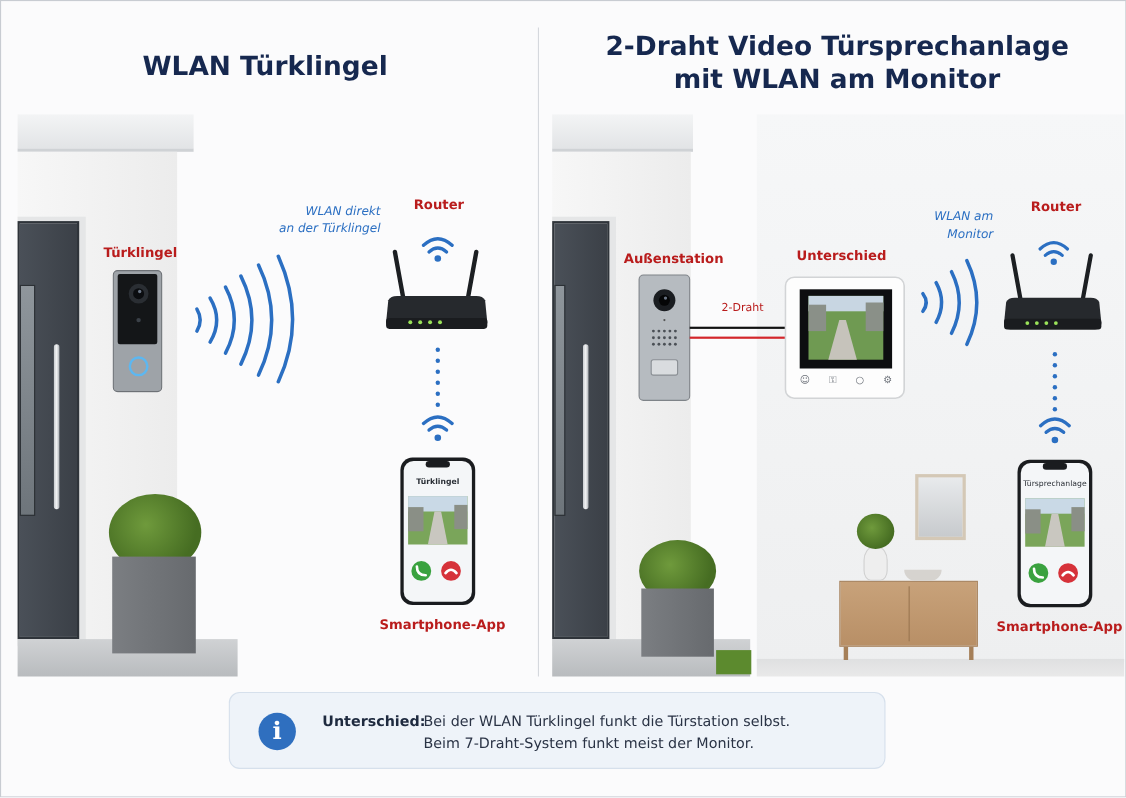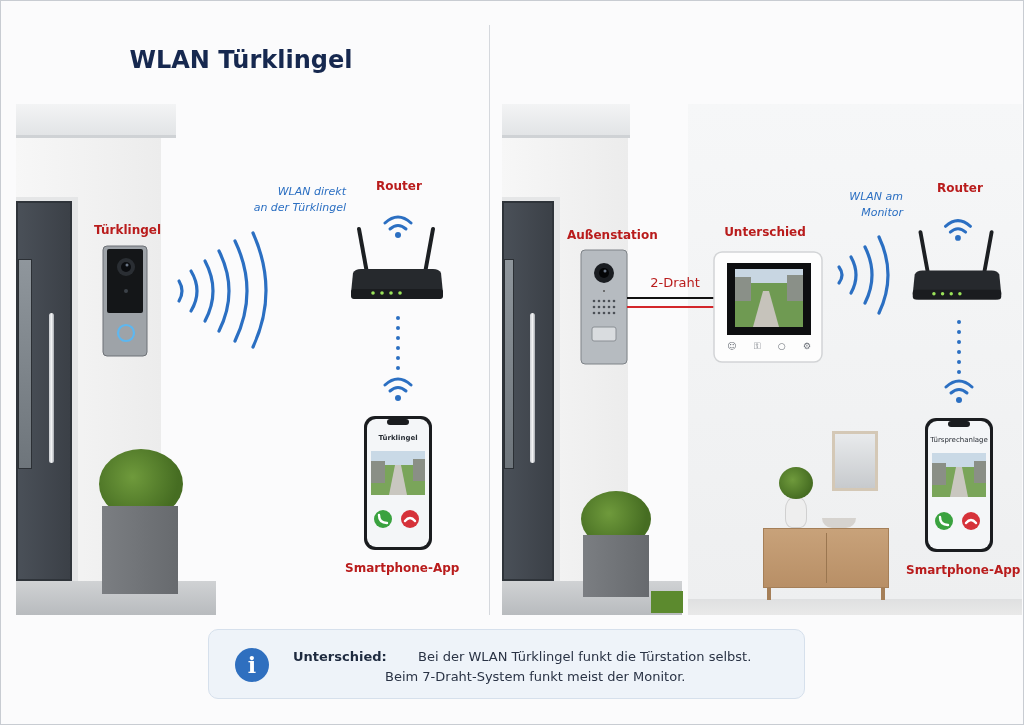--- a/index.html
+++ b/index.html
@@ -30,20 +30,24 @@
   .info-icon { position: absolute; left: 26px; top: 18px; width: 34px; height: 34px; border-radius: 50%; background: #2f6fbf; color: #fff; font-weight: bold; font-family: "DejaVu Serif", serif; font-size: 22px; text-align: center; line-height: 34px; }
   .info-key { position: absolute; left: 84px; top: 19px; font-weight: bold; font-size: 13px; color: #1e2a3f; }
   .info-text { position: absolute; left: 176px; font-size: 13px; color: #2a3345; }
 </style>
 </head>
 <body>
 
 <div class="frame">
 
   <div class="title title-left">WLAN Türklingel</div>
+  <div class="title title-right">
+    <div>2-Draht Video Türsprechanlage</div>
+    <div>mit WLAN am Monitor</div>
+  </div>
 
   <div class="divider"></div>
 
   <div>
     <div class="abs roof" style="left:15px;top:103px;width:160px;height:34px;"></div>
     <div class="abs wall" style="left:15px;top:137px;width:145px;height:450px;"></div>
     <div class="abs door-frame" style="left:15px;top:196px;width:62px;height:390px;"></div>
     <div class="abs door" style="left:15px;top:200px;width:56px;height:380px;">
       <div class="abs door-glass" style="left:0;top:56px;width:14px;height:210px;"></div>
       <div class="abs handle" style="left:31px;top:110px;width:5px;height:150px;"></div>
@@ -186,21 +190,21 @@
         <circle cx="14" cy="64" r="1.3"></circle>
           <circle cx="19" cy="64" r="1.3"></circle>
           <circle cx="24" cy="64" r="1.3"></circle>
           <circle cx="29" cy="64" r="1.3"></circle>
           <circle cx="34" cy="64" r="1.3"></circle>
       </g>
       <rect x="12" y="78" width="24" height="14" rx="2" fill="#d9dcdf" stroke="#8a8f94"></rect>
     </svg>
   </div>
 
-  <div class="label" style="left:648px;top:274px;width:52px;font-size:13px;font-weight:normal;">2-Draht</div>
+  <div class="label" style="left:648px;top:274px;width:52px;font-size:10px;font-weight:normal;">2-Draht</div>
   <div class="abs" style="left:626px;top:296px;width:88px;height:2px;background:#111111;"></div>
   <div class="abs" style="left:626px;top:305px;width:88px;height:2px;background:#d3262b;"></div>
 
   <div class="label" style="left:722px;top:224px;width:84px;">Unterschied</div>
   <div class="abs" style="left:712px;top:250px;">
     <svg width="110" height="112" viewBox="0 0 110 112">
       <rect x="1" y="1" width="108" height="110" rx="8" fill="#fdfdfd" stroke="#d2d4d6" stroke-width="1.5"></rect>
       <rect x="14" y="12" width="84" height="72" fill="#0d0e10"></rect>
       <rect x="22" y="18" width="68" height="58" fill="#6f9a52"></rect>
       <rect x="22" y="18" width="68" height="14" fill="#c8d6e2"></rect>
@@ -280,17 +284,17 @@
       <path d="M16 100 Q16 108 24 108" stroke="#fff" stroke-width="2.4" fill="none" stroke-linecap="round"></path>
       <path d="M42 106 Q47 100 52 106" stroke="#fff" stroke-width="2.4" fill="none" stroke-linecap="round"></path>
     </svg>
     <div class="abs" style="left:0;top:19px;width:70px;text-align:center;font-size:7px;font-weight:normal;color:#2a2f36;">Türsprechanlage</div>
   </div>
   <div class="label" style="left:905px;top:562px;width:106px;">Smartphone-App</div>
 
   <div class="info-box">
     <div class="info-icon">i</div>
     <div class="info-key">Unterschied:</div>
-    <div class="info-text" style="top:19px;margin-left:33px;">Bei der WLAN Türklingel funkt die Türstation selbst.</div>
+    <div class="info-text" style="top:19px;">Bei der WLAN Türklingel funkt die Türstation selbst.</div>
     <div class="info-text" style="top:39px;">Beim 7-Draht-System funkt meist der Monitor.</div>
   </div>
 
 </div>
 
 </body></html>

